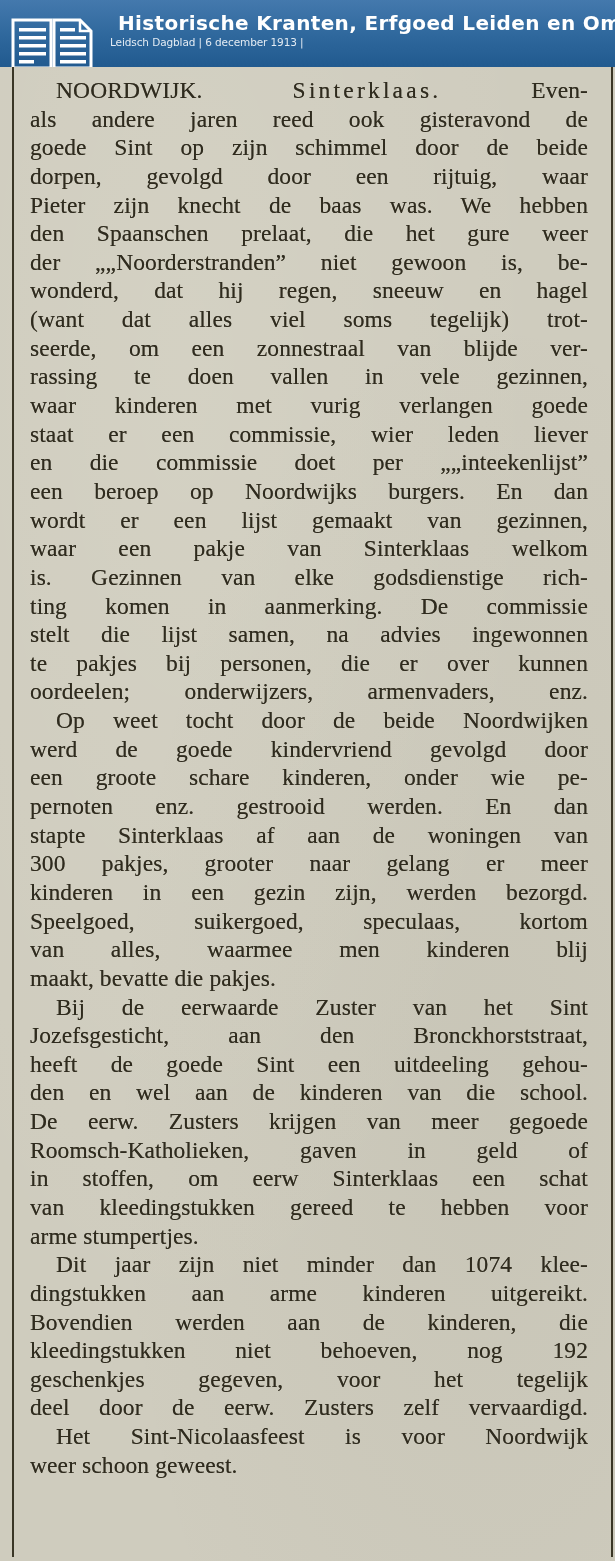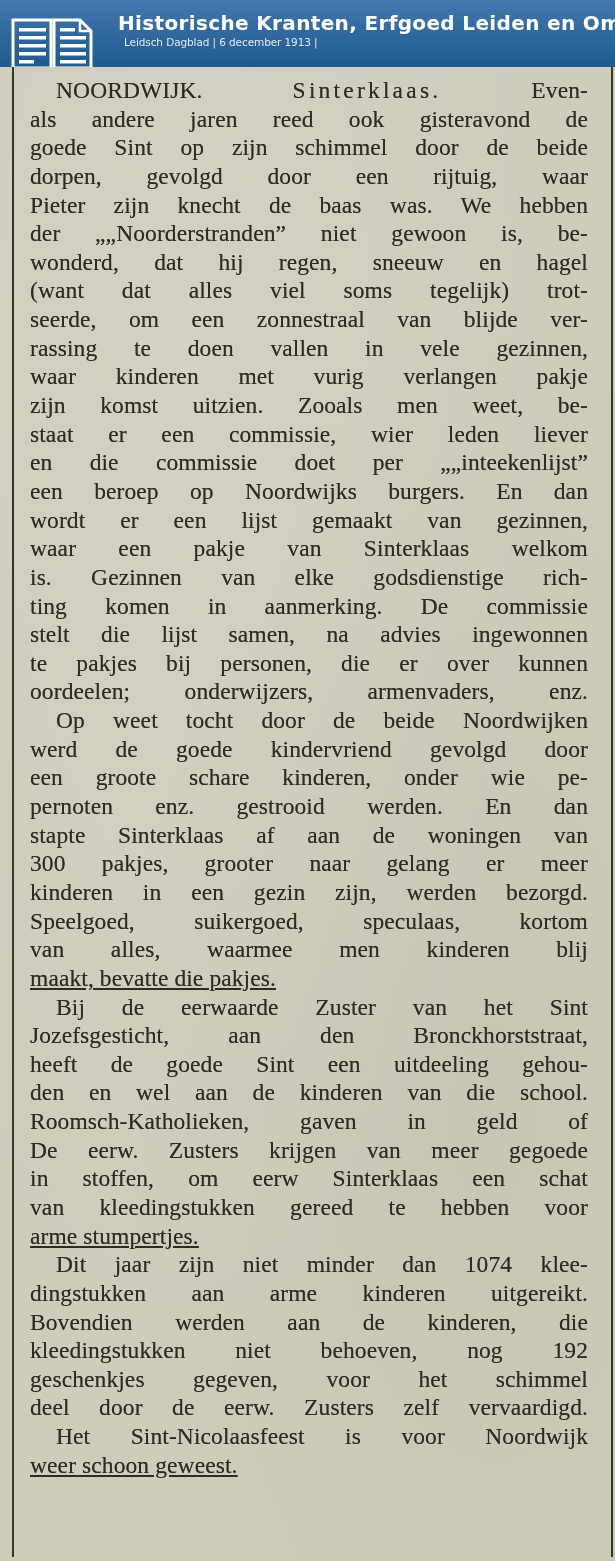--- a/index.html
+++ b/index.html
@@ -16,21 +16,21 @@
     }
     .logo {
       position: absolute; left: 10px; top: 17px; width: 84px; height: 50px;
     }
     .title {
       position: absolute; left: 118px; top: 11px;
       font-family: "DejaVu Sans", sans-serif; font-weight: bold;
       font-size: 20px; color: #ffffff; letter-spacing: 0.35px; white-space: nowrap;
     }
     .subtitle {
-      position: absolute; left: 124px; top: 36px;
+      position: absolute; left: 110px; top: 36px;
       font-family: "DejaVu Sans", sans-serif;
       font-size: 10.5px; color: #e3ebf3; white-space: nowrap; letter-spacing: -0.1px;
     }
     .paper {
       position: absolute; left: 0; top: 67px; width: 615px; height: 1494px;
       background:
         radial-gradient(ellipse at 30% 20%, rgba(255,255,240,0.10), rgba(0,0,0,0) 60%),
         radial-gradient(ellipse at 80% 70%, rgba(90,90,70,0.06), rgba(0,0,0,0) 55%),
         #cfccbe;
     }
@@ -48,21 +48,21 @@
     .line {
       display: block;
       height: 28.65px; line-height: 28.65px;
       font-size: 23.5px; color: #2f2b1e;
       white-space: nowrap;
       text-align: justify; text-align-last: justify;
       letter-spacing: 0.1px;
       text-shadow: 0 0 0.6px rgba(47,43,30,0.6);
     }
     .line.indent { padding-left: 26px; }
-    .line.last { text-align-last: left; text-decoration: underline; }
+    .line.last { text-align-last: left; }
     .spaced { letter-spacing: 3.2px; margin-top: 40px; }
   </style>
 </head>
 <body>
 
 <div class="header">
   <svg class="logo" viewBox="0 0 84 50" xmlns="http://www.w3.org/2000/svg">
     <g fill="none" stroke="#ffffff" stroke-width="3">
       <rect x="3" y="3" width="38" height="48"></rect>
       <path d="M44 3 H70 L81 14 V51 H44 Z"></path>
@@ -88,27 +88,27 @@
 <div class="paper"></div>
 <div class="rule-left"></div>
 <div class="rule-right"></div>
 
 <div class="article">
   <span class="line indent"><span>NOORDWIJK.</span> <span class="spaced">Sinterklaas.</span> <span>Even-</span></span>
   <span class="line">als andere jaren reed ook gisteravond de</span>
   <span class="line">goede Sint op zijn schimmel door de beide</span>
   <span class="line">dorpen, gevolgd door een rijtuig, waar</span>
   <span class="line">Pieter zijn knecht de baas was. We hebben</span>
+  <span class="line">den Spaanschen prelaat, die het gure weer</span>
   <span class="line">der „„Noorderstranden” niet gewoon is, be-</span>
   <span class="line">wonderd, dat hij regen, sneeuw en hagel</span>
   <span class="line">(want dat alles viel soms tegelijk) trot-</span>
   <span class="line">seerde, om een zonnestraal van blijde ver-</span>
   <span class="line">rassing te doen vallen in vele gezinnen,</span>
-  <span class="line">waar kinderen met vurig verlangen pakje</span>
-  <span class="line">zijn komst uitzien. Zooals men weet, be-</span>
+  <span class="line">waar kinderen met vurig verlangen goede</span>
   <span class="line">staat er een commissie, wier leden liever</span>
   <span class="line">en die commissie doet per „„inteekenlijst”</span>
   <span class="line">een beroep op Noordwijks burgers. En dan</span>
   <span class="line">wordt er een lijst gemaakt van gezinnen,</span>
   <span class="line">waar een pakje van Sinterklaas welkom</span>
   <span class="line">is. Gezinnen van elke godsdienstige rich-</span>
   <span class="line">ting komen in aanmerking. De commissie</span>
   <span class="line">stelt die lijst samen, na advies ingewonnen</span>
   <span class="line">te pakjes bij personen, die er over kunnen</span>
   <span class="line">oordeelen; onderwijzers, armenvaders, enz.</span>
@@ -119,26 +119,26 @@
   <span class="line">stapte Sinterklaas af aan de woningen van</span>
   <span class="line">300 pakjes, grooter naar gelang er meer</span>
   <span class="line">kinderen in een gezin zijn, werden bezorgd.</span>
   <span class="line">Speelgoed, suikergoed, speculaas, kortom</span>
   <span class="line">van alles, waarmee men kinderen blij</span>
   <span class="line last">maakt, bevatte die pakjes.</span>
   <span class="line indent">Bij de eerwaarde Zuster van het Sint</span>
   <span class="line">Jozefsgesticht, aan den Bronckhorststraat,</span>
   <span class="line">heeft de goede Sint een uitdeeling gehou-</span>
   <span class="line">den en wel aan de kinderen van die school.</span>
+  <span class="line">De eerw. Zusters krijgen van meer gegoede</span>
   <span class="line">Roomsch-Katholieken, gaven in geld of</span>
-  <span class="line">De eerw. Zusters krijgen van meer gegoede</span>
   <span class="line">in stoffen, om eerw Sinterklaas een schat</span>
   <span class="line">van kleedingstukken gereed te hebben voor</span>
   <span class="line last">arme stumpertjes.</span>
   <span class="line indent">Dit jaar zijn niet minder dan 1074 klee-</span>
   <span class="line">dingstukken aan arme kinderen uitgereikt.</span>
   <span class="line">Bovendien werden aan de kinderen, die</span>
   <span class="line">kleedingstukken niet behoeven, nog 192</span>
-  <span class="line">geschenkjes gegeven, voor het schimmel</span>
+  <span class="line">geschenkjes gegeven, voor het tegelijk</span>
   <span class="line">deel door de eerw. Zusters zelf vervaardigd.</span>
   <span class="line indent">Het Sint-Nicolaasfeest is voor Noordwijk</span>
   <span class="line last">weer schoon geweest.</span>
 </div>
 
 </body></html>

